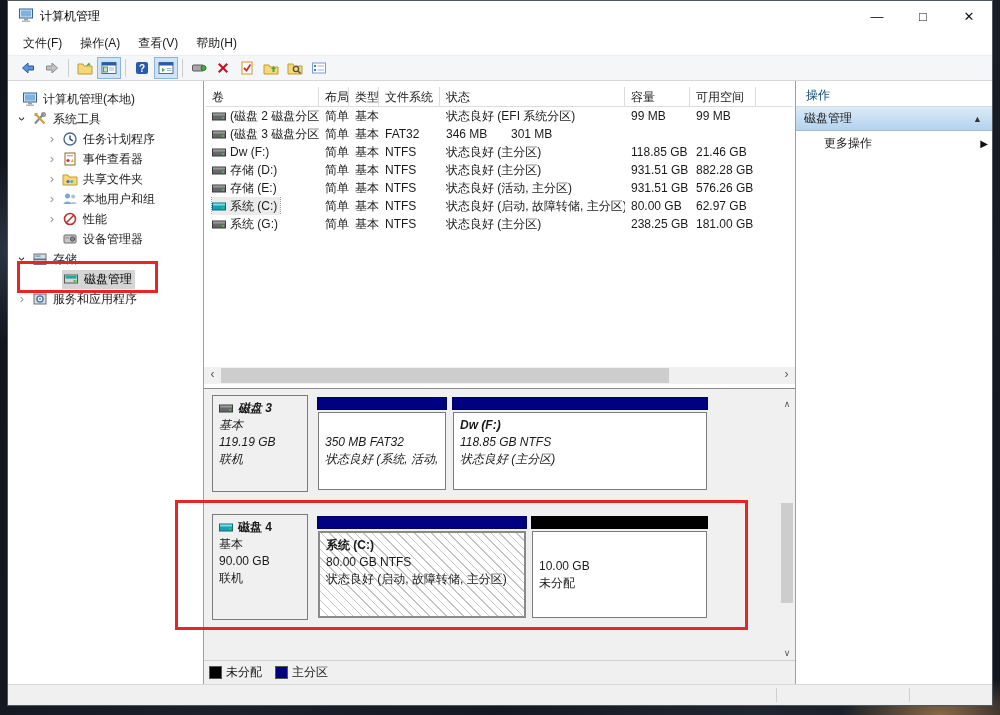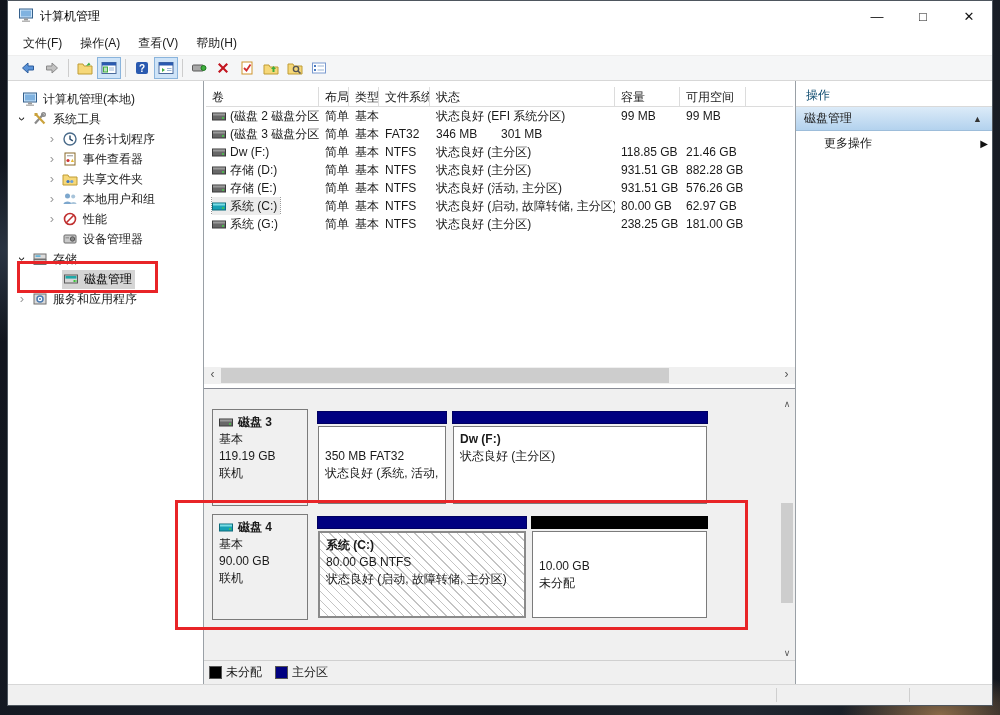--- a/index.html
+++ b/index.html
@@ -53,34 +53,34 @@
 
   
   .mid-pane { width:591px; position:relative; background:#fff; }
 
   .vol-list { position:absolute; top:0; left:0; width:591px; height:306px; background:#fff; }
   .vtable { position:absolute; top:6px; left:2px; right:2px; }
   .vhead { display:flex; height:20px; border-bottom:1px solid #dcdcdc; }
   .vhead .hc { border-right:1px solid #dcdcdc; padding:2px 0 0 6px; white-space:nowrap; overflow:hidden; }
   .vrow { display:flex; height:18px; align-items:center; }
   .vrow .dc { padding-left:6px; white-space:nowrap; overflow:hidden; height:18px; line-height:18px; }
-  .c1{width:113px;} .c2{width:30px;} .c3{width:30px;} .c4{width:51px;} .c5{width:185px;} .c6{width:65px;} .c7{width:66px;}
+  .c1{width:113px;} .c2{width:30px;} .c3{width:30px;} .c4{width:61px;} .c5{width:185px;} .c6{width:65px;} .c7{width:66px;}
   .volcell { display:inline-flex; align-items:center; }
   .volcell svg { margin-right:4px; }
   .volsel { background:#ececec; outline:1px dotted #9a9a9a; padding-right:3px; }
 
   .hscroll { position:absolute; left:0; right:0; top:286px; height:17px; background:#f0f0f0; display:flex; align-items:center; }
   .harrow { width:17px; height:17px; text-align:center; line-height:15px; color:#555; font-size:12px; }
   .hthumb { position:absolute; left:17px; width:448px; top:1px; height:15px; background:#cdcdcd; }
 
   
   .disk-area { position:absolute; top:307px; left:0; width:591px; height:296px; background:#f0f0f0; border-top:1px solid #898c95; }
 
   .disk-row { position:absolute; left:6px; width:502px; }
-  .row-d3 { top:20px; height:97px; }
+  .row-d3 { top:6px; height:97px;font-style:italic; }
   .row-d4 { top:125px; height:106px; }
   .disk-label { position:absolute; left:2px; top:0; bottom:0; width:96px; background:#f0f0f0;
     border:1px solid #7b7b7b; padding:4px 6px; line-height:17px; }
   .disk-name { font-weight:bold; display:flex; align-items:center; }
   .disk-name svg { margin-right:5px; }
 
   .part { position:absolute; top:2px; bottom:2px; }
   .bar { height:13px; }
   .bar-primary { background:#000080; border:1px solid #000060; }
   .bar-black { background:#000; border:1px solid #000; }
@@ -518,20 +518,21 @@
               <div class="bar bar-primary"></div>
               <div class="pbody center">
                 <div>350 MB FAT32</div>
                 <div>状态良好 (系统, 活动,</div>
               </div>
             </div>
             <div class="part" style="left:242px;width:256px;">
               <div class="bar bar-primary"></div>
               <div class="pbody">
                 <div class="pname">Dw (F:)</div>
+                <div>118.85 GB NTFS</div>
                 <div>状态良好 (主分区)</div>
               </div>
             </div>
           </div>
 
           <div class="disk-row row-d4">
             <div class="disk-label">
               <div class="disk-name">
                   <svg width="14" height="9" viewBox="0 0 14 9">
                     <rect x="0.5" y="1" width="13" height="7" fill="#18a0b4" stroke="#0c6b7a"></rect>

